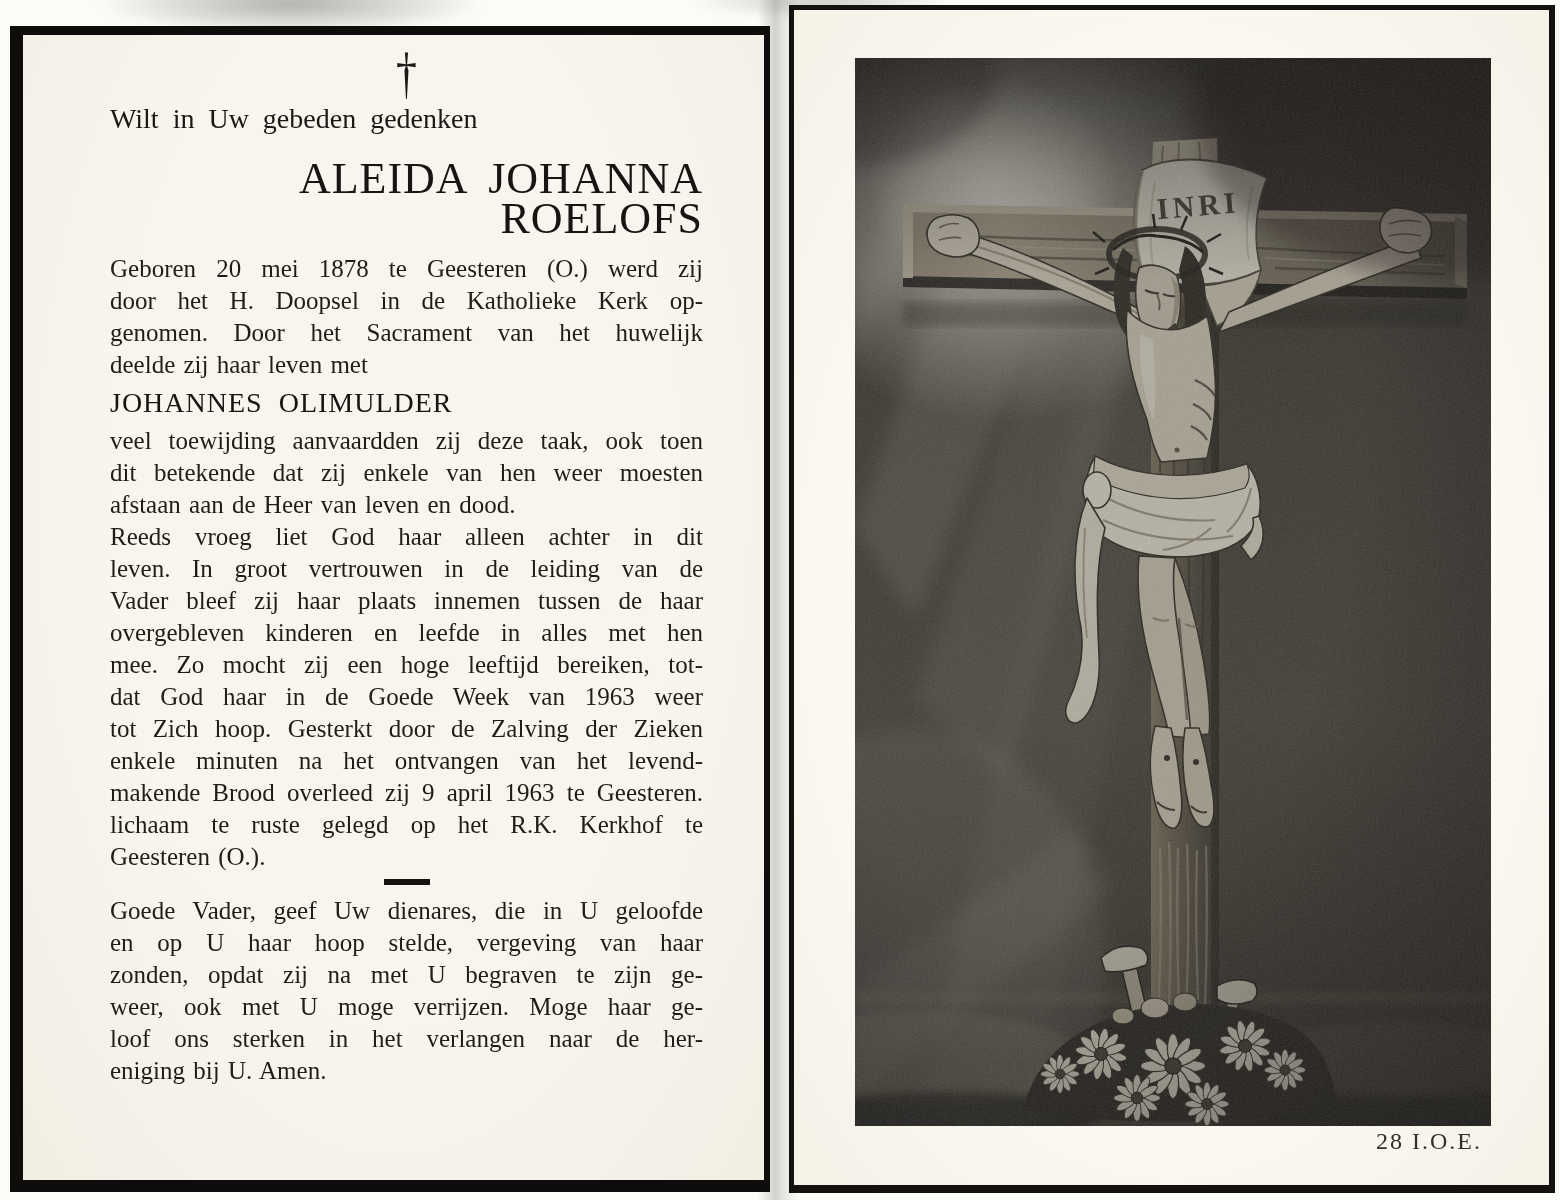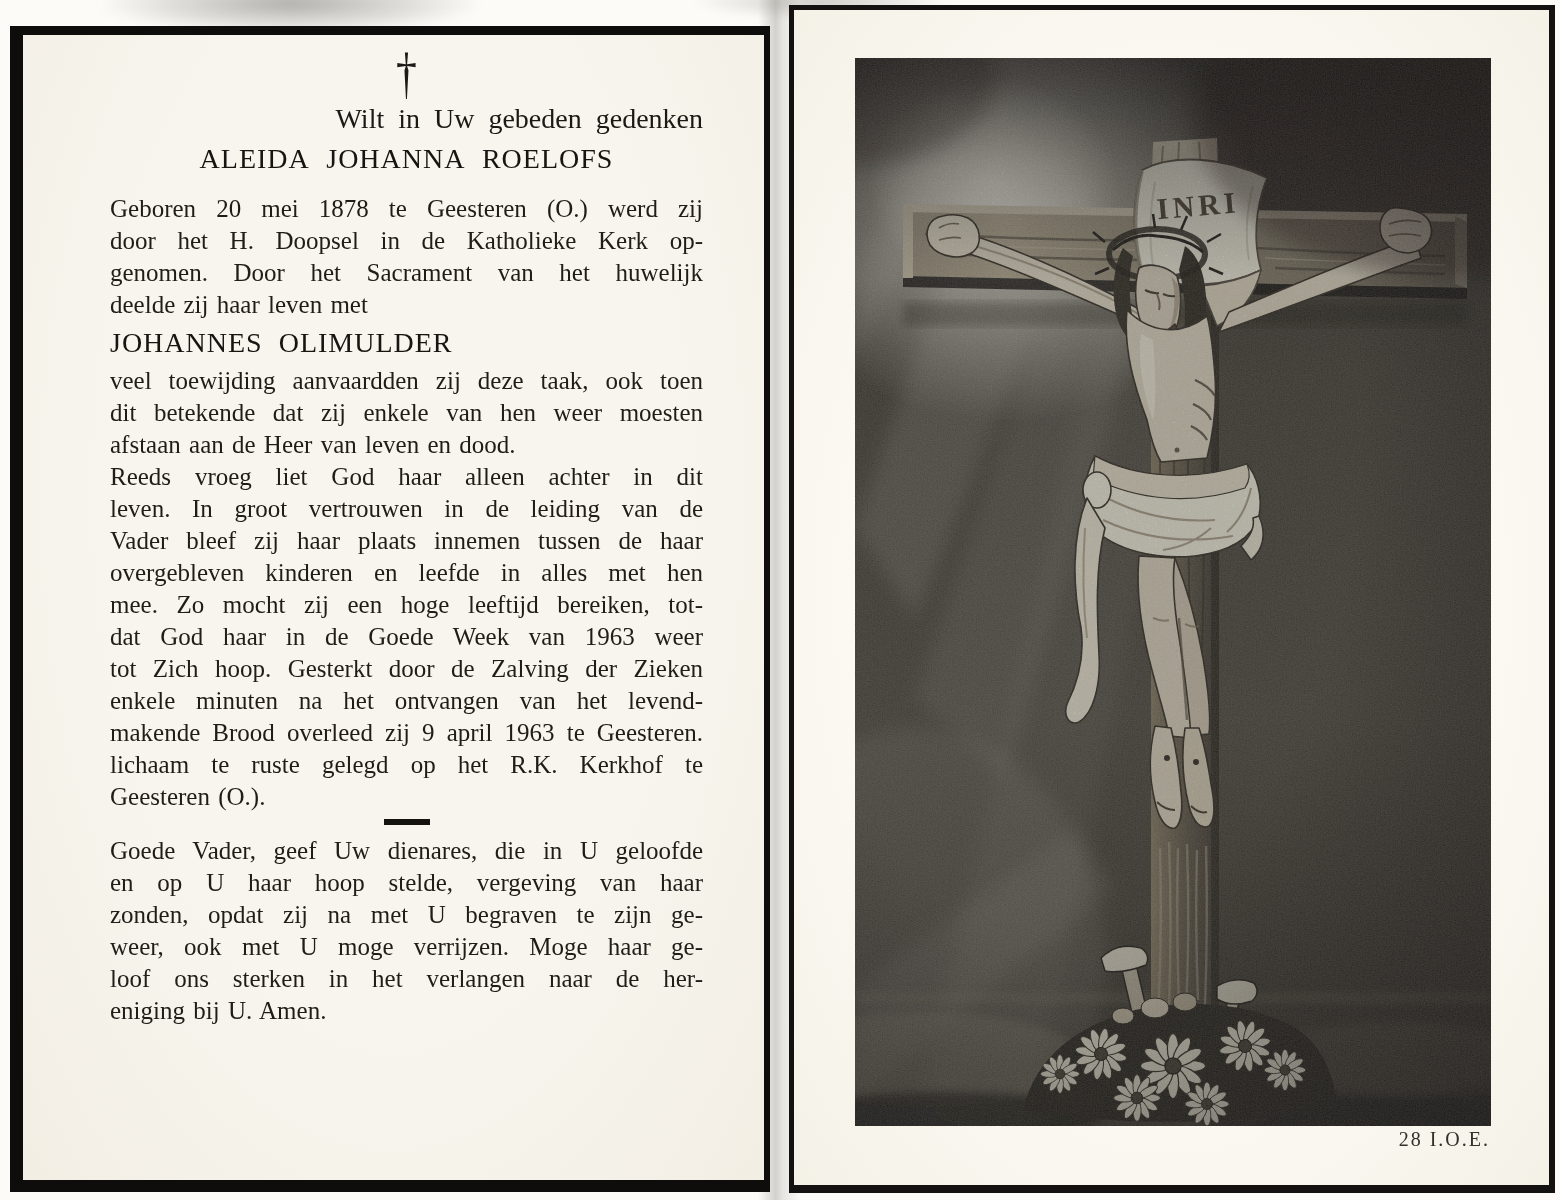--- a/index.html
+++ b/index.html
@@ -31,25 +31,25 @@
     background:radial-gradient(ellipse at 50% 40%, #f8f5ee 55%, #f2eee4 100%);
     border-style:solid; border-color:#0e0d0b;
     border-width:9px 6px 12px 13px;
   }
   .left-content { position:absolute; left:87px; right:61px; top:0; }
   .cross-glyph {
     text-align:center; font-size:58px; line-height:60px; margin-top:8px;
     color:#1c1a17; transform:scaleX(.72);
   }
   .intro-line {
-    text-align:right; font-size:28px; line-height:32px; color:#1b1916;
+    text-align:left; font-size:28px; line-height:32px; color:#1b1916;
     word-spacing:7px; margin-top:0;
   }
   .deceased-name {
-    text-align:center; font-size:28px; line-height:40px; margin-top:4px;
+    text-align:right; font-size:44px; line-height:40px; margin-top:24px;
     letter-spacing:1px; word-spacing:10px; color:#171512;
   }
   .para { margin-top:14px; overflow:hidden; }
   .para.flush { margin-top:4px; }
   .para.cont { margin-top:0; }
   .text-line {
     font-size:25px; line-height:32px; color:#201d19;
     white-space:nowrap; text-align:justify; text-align-last:justify;
     word-spacing:2px;
   }
@@ -66,22 +66,22 @@
     position:absolute; left:789px; top:5px; width:766px; height:1188px;
     box-sizing:border-box;
     background:radial-gradient(ellipse at 50% 50%, #fbf9f2 60%, #f4f1e7 100%);
     border:5px solid #131210; border-right-width:6px; border-bottom-width:8px;
   }
   .engraving-wrap {
     position:absolute; left:61px; top:48px; width:636px; height:1068px;
   }
   .engraving-wrap svg { display:block; width:100%; height:100%; }
   .printer-mark {
-    position:absolute; right:59px; top:1118px;
-    font-size:20px; letter-spacing:2px; color:#33302a;
+    position:absolute; right:67px; top:1118px;
+    font-size:24px; letter-spacing:2px; color:#33302a;
   }
 </style>
 </head>
 <body>
 
 <div class="fold-shadow"></div>
 <div class="smudge-top"></div>
 <div class="smudge-top-2"></div>
 
 <div class="left-card">

